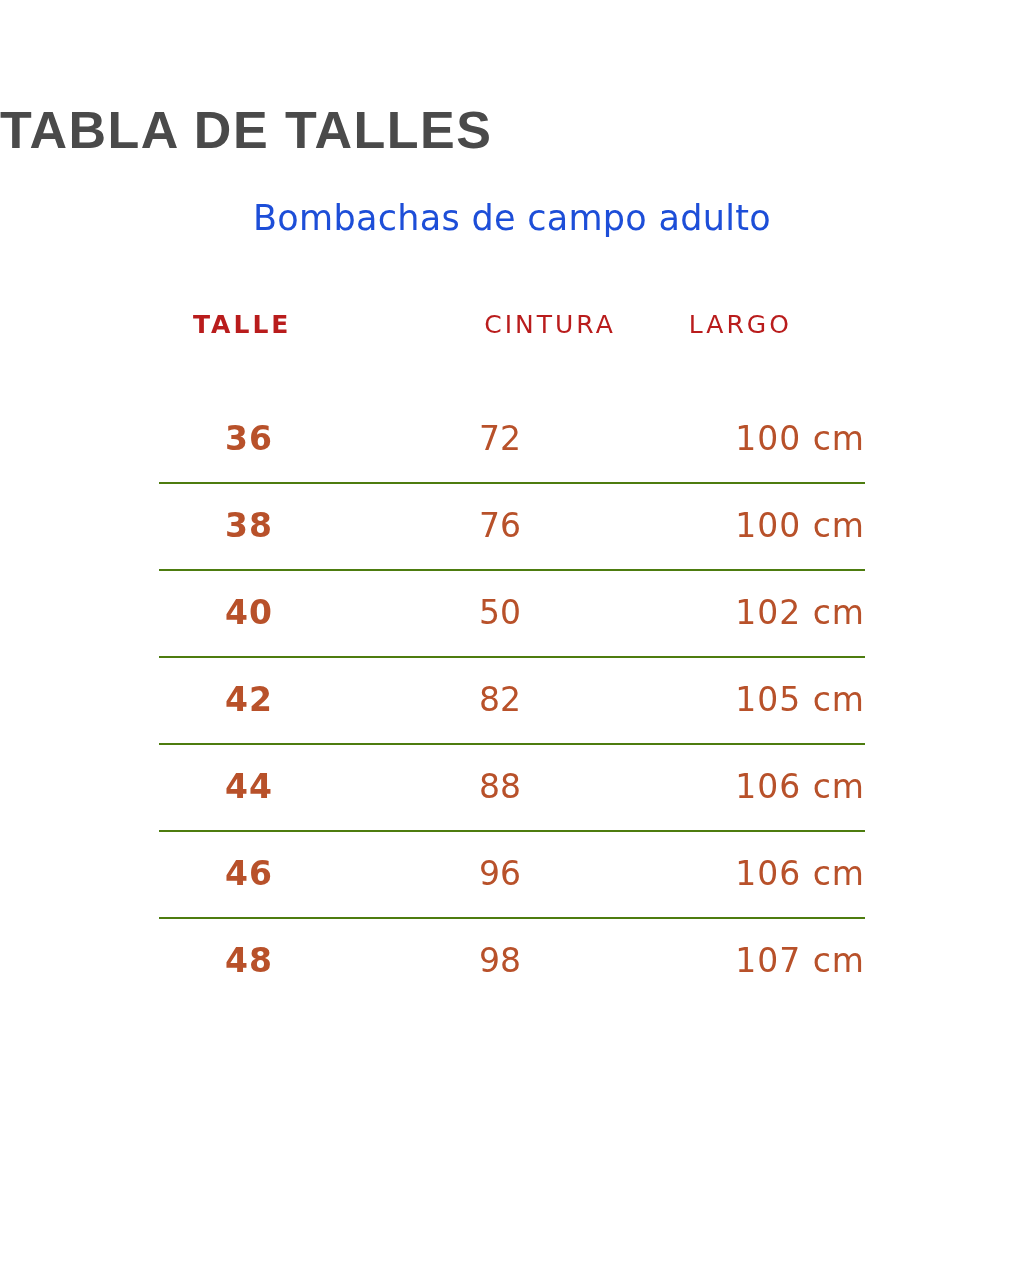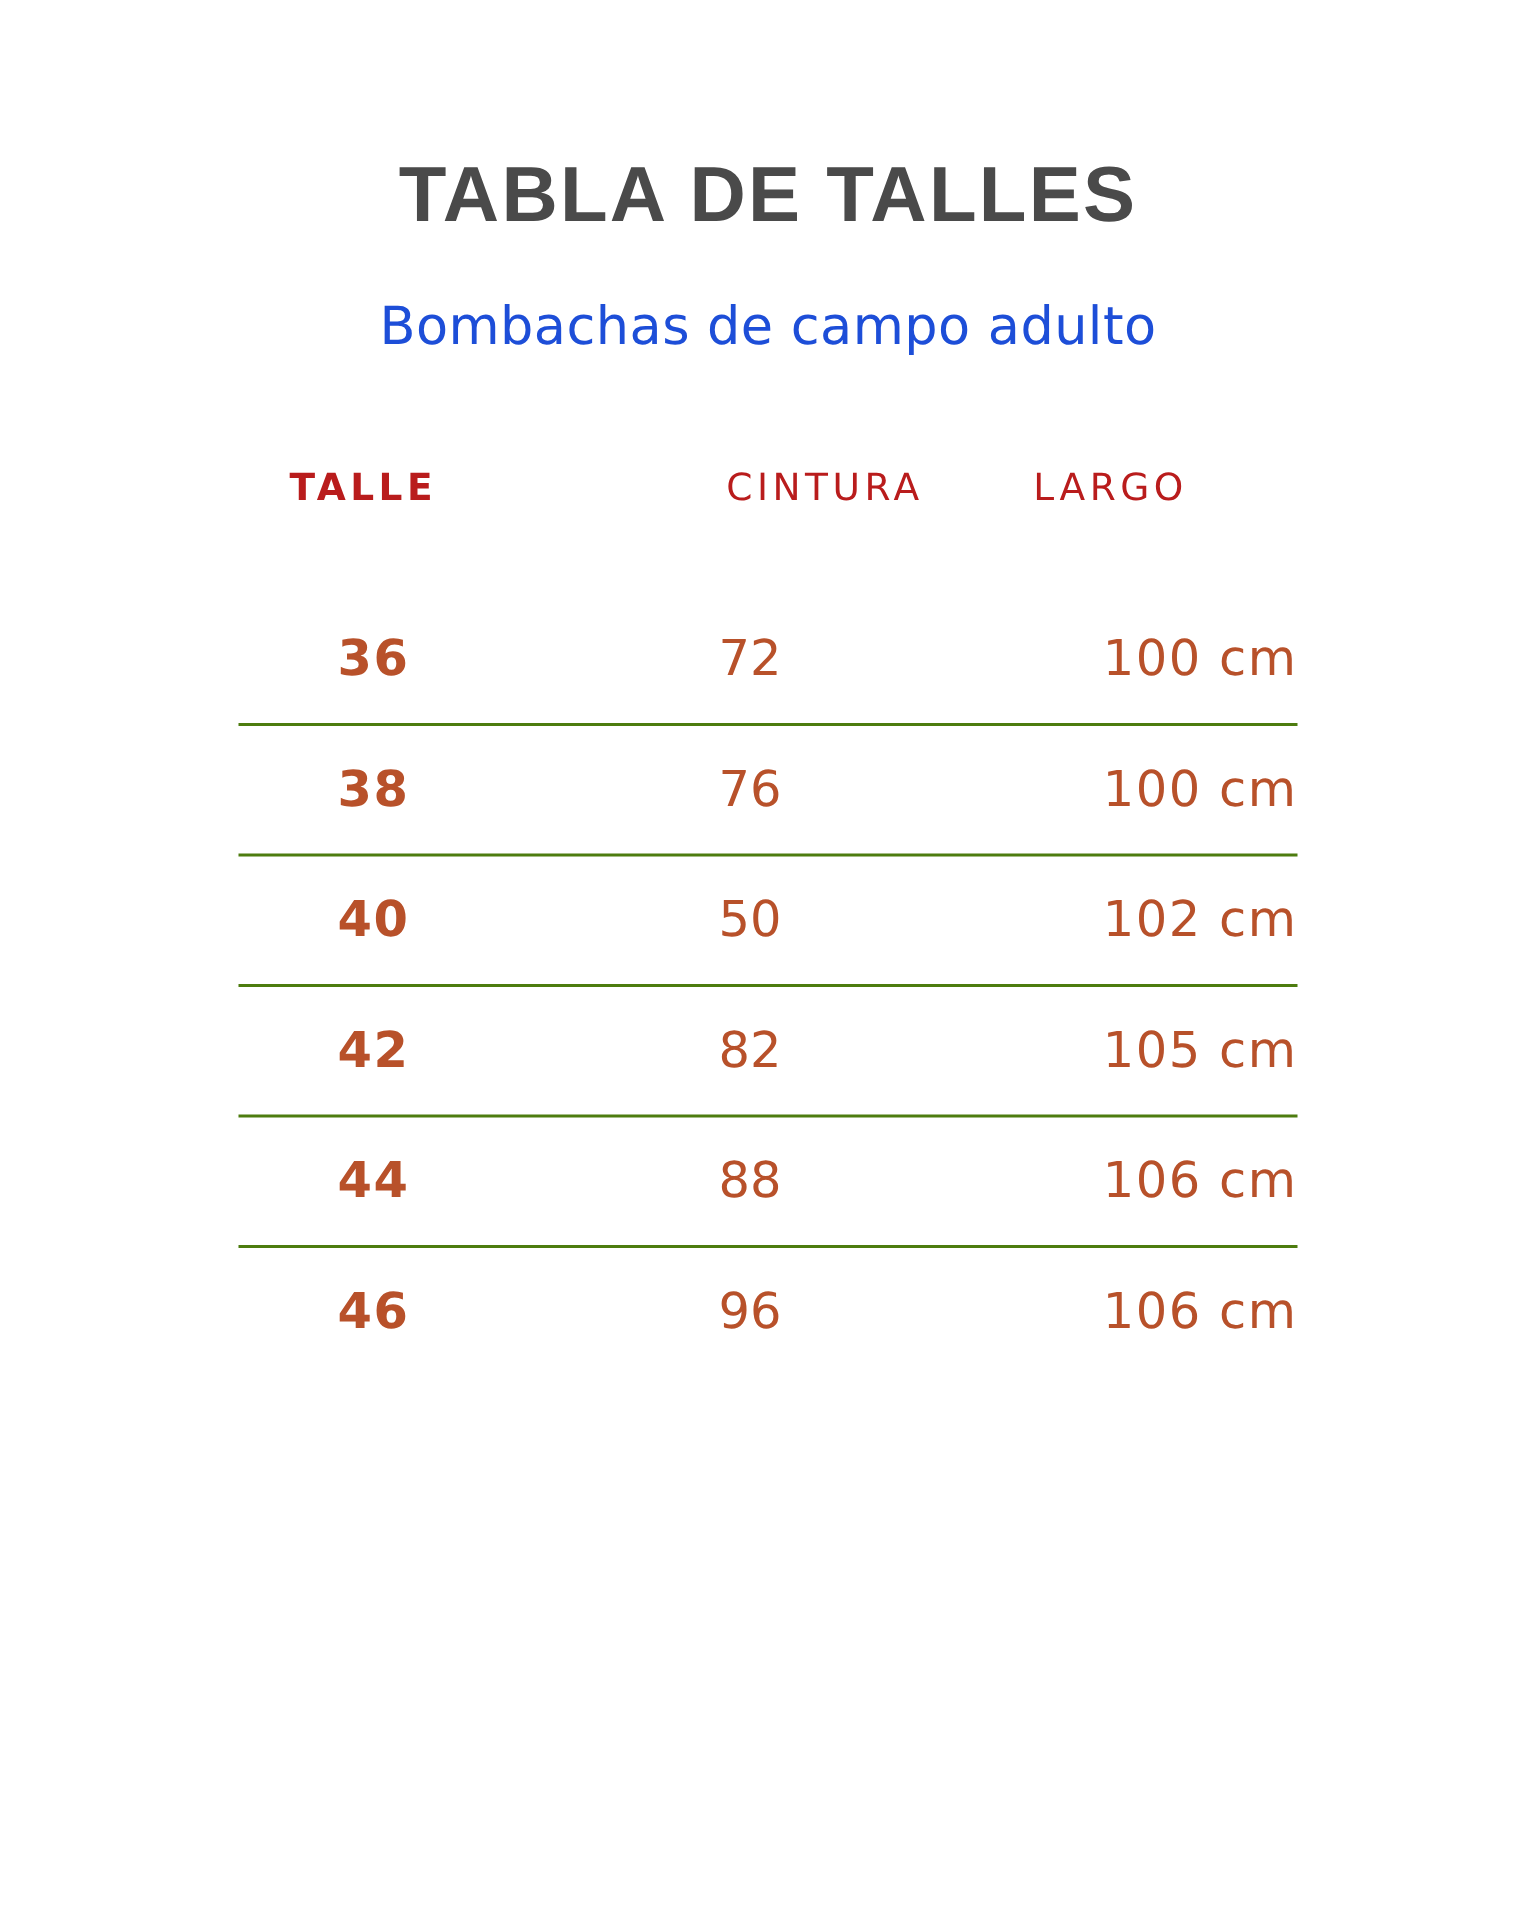--- a/index.html
+++ b/index.html
@@ -14,21 +14,21 @@
     overflow: hidden;
   }
   .page {
     position: relative;
     width: 1024px;
     height: 1280px;
     box-sizing: border-box;
     background: #ffffff;
   }
   .title {
-    text-align: center;
+    text-align: left;
     font-size: 52px;
     font-weight: bold;
     letter-spacing: 1.5px;
     color: #4a4a4a;
     margin-top: 100px;
     font-family: "Liberation Sans", sans-serif;
   }
   .subtitle {
     text-align: center;
     font-size: 35px;
@@ -128,17 +128,22 @@
         <tr>
           <td class="c-talle">44</td>
           <td class="c-cintura">88</td>
           <td class="c-largo">106 cm</td>
         </tr>
         <tr>
           <td class="c-talle">46</td>
           <td class="c-cintura">96</td>
           <td class="c-largo">106 cm</td>
         </tr>
+        <tr>
+          <td class="c-talle">48</td>
+          <td class="c-cintura">98</td>
+          <td class="c-largo">107  cm</td>
+        </tr>
       </tbody>
     </table>
   </div>
 
 </div>
 
 </body></html>

